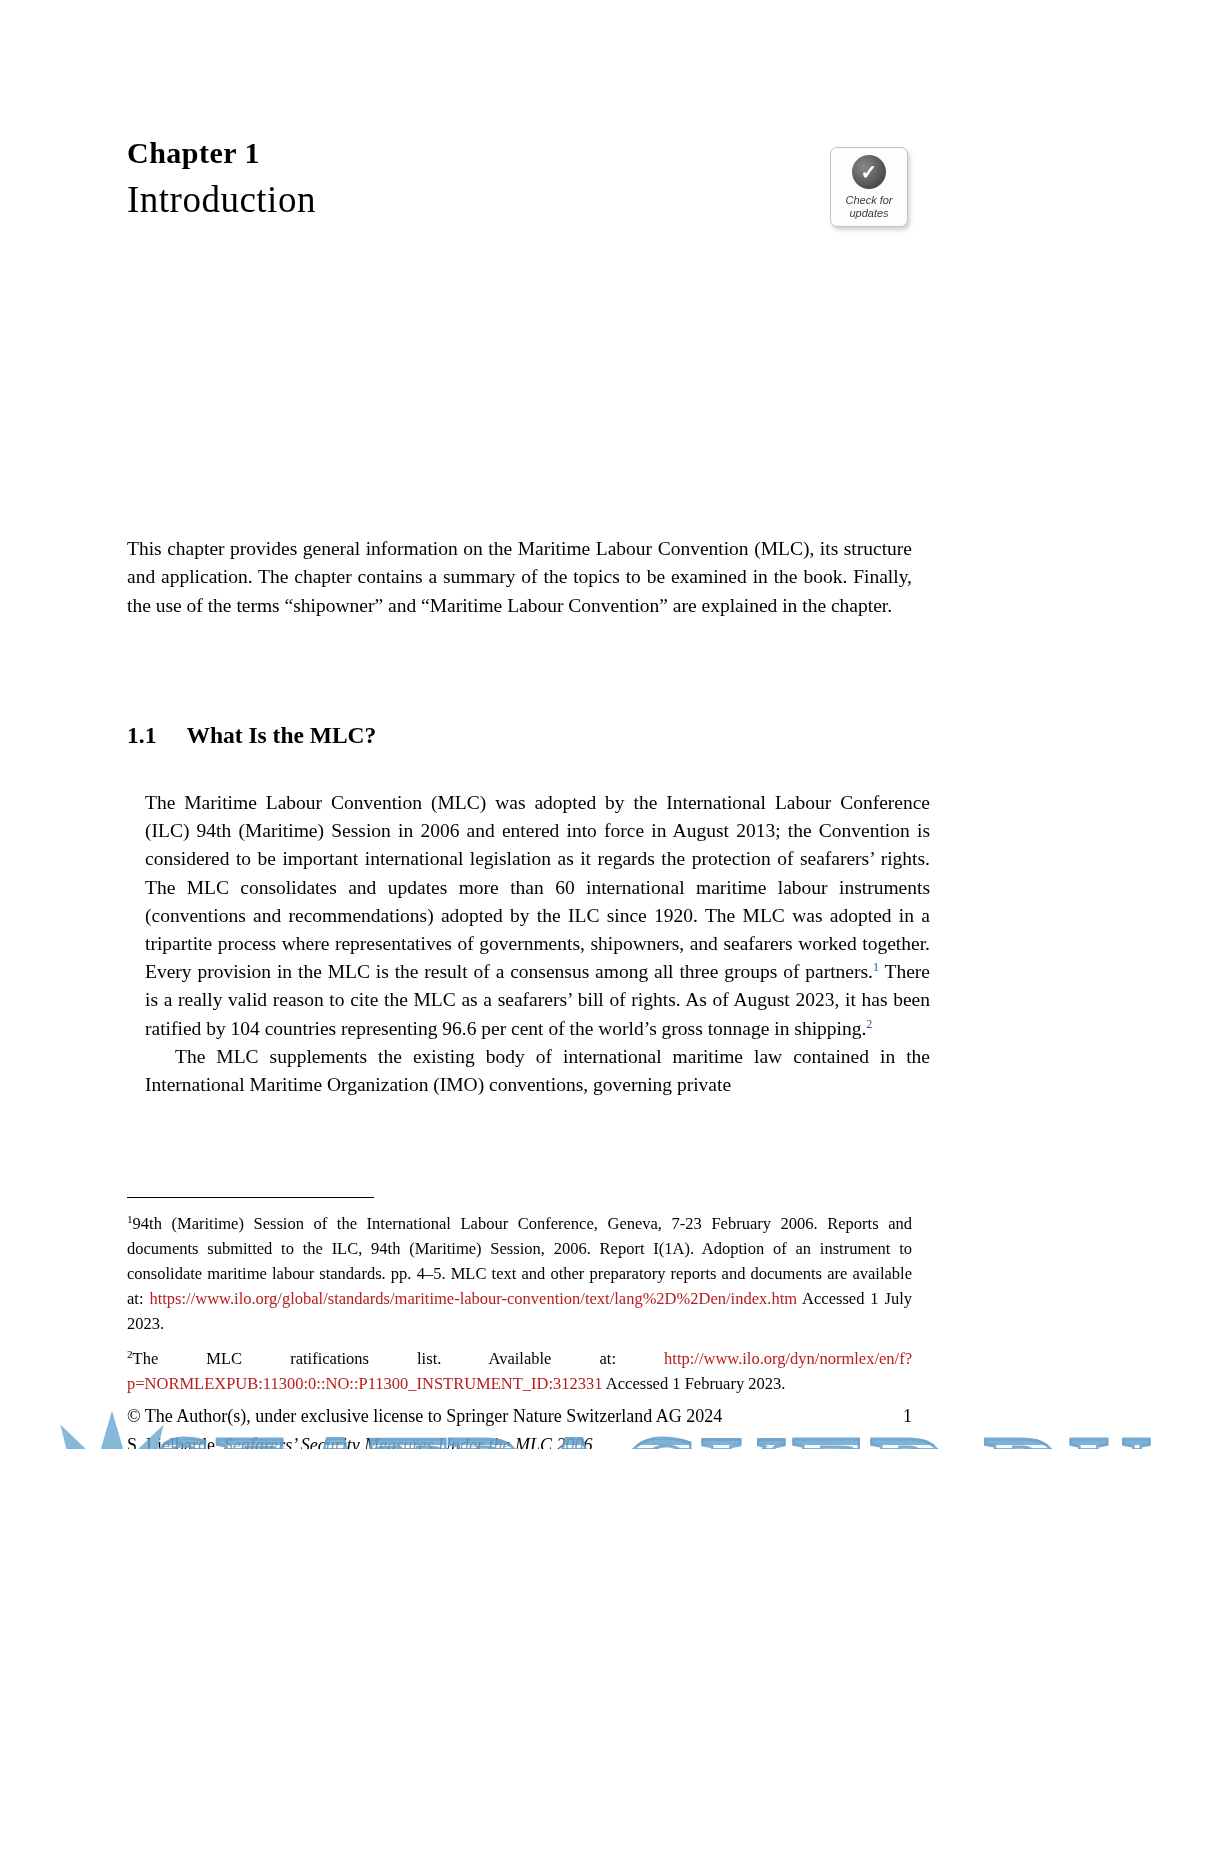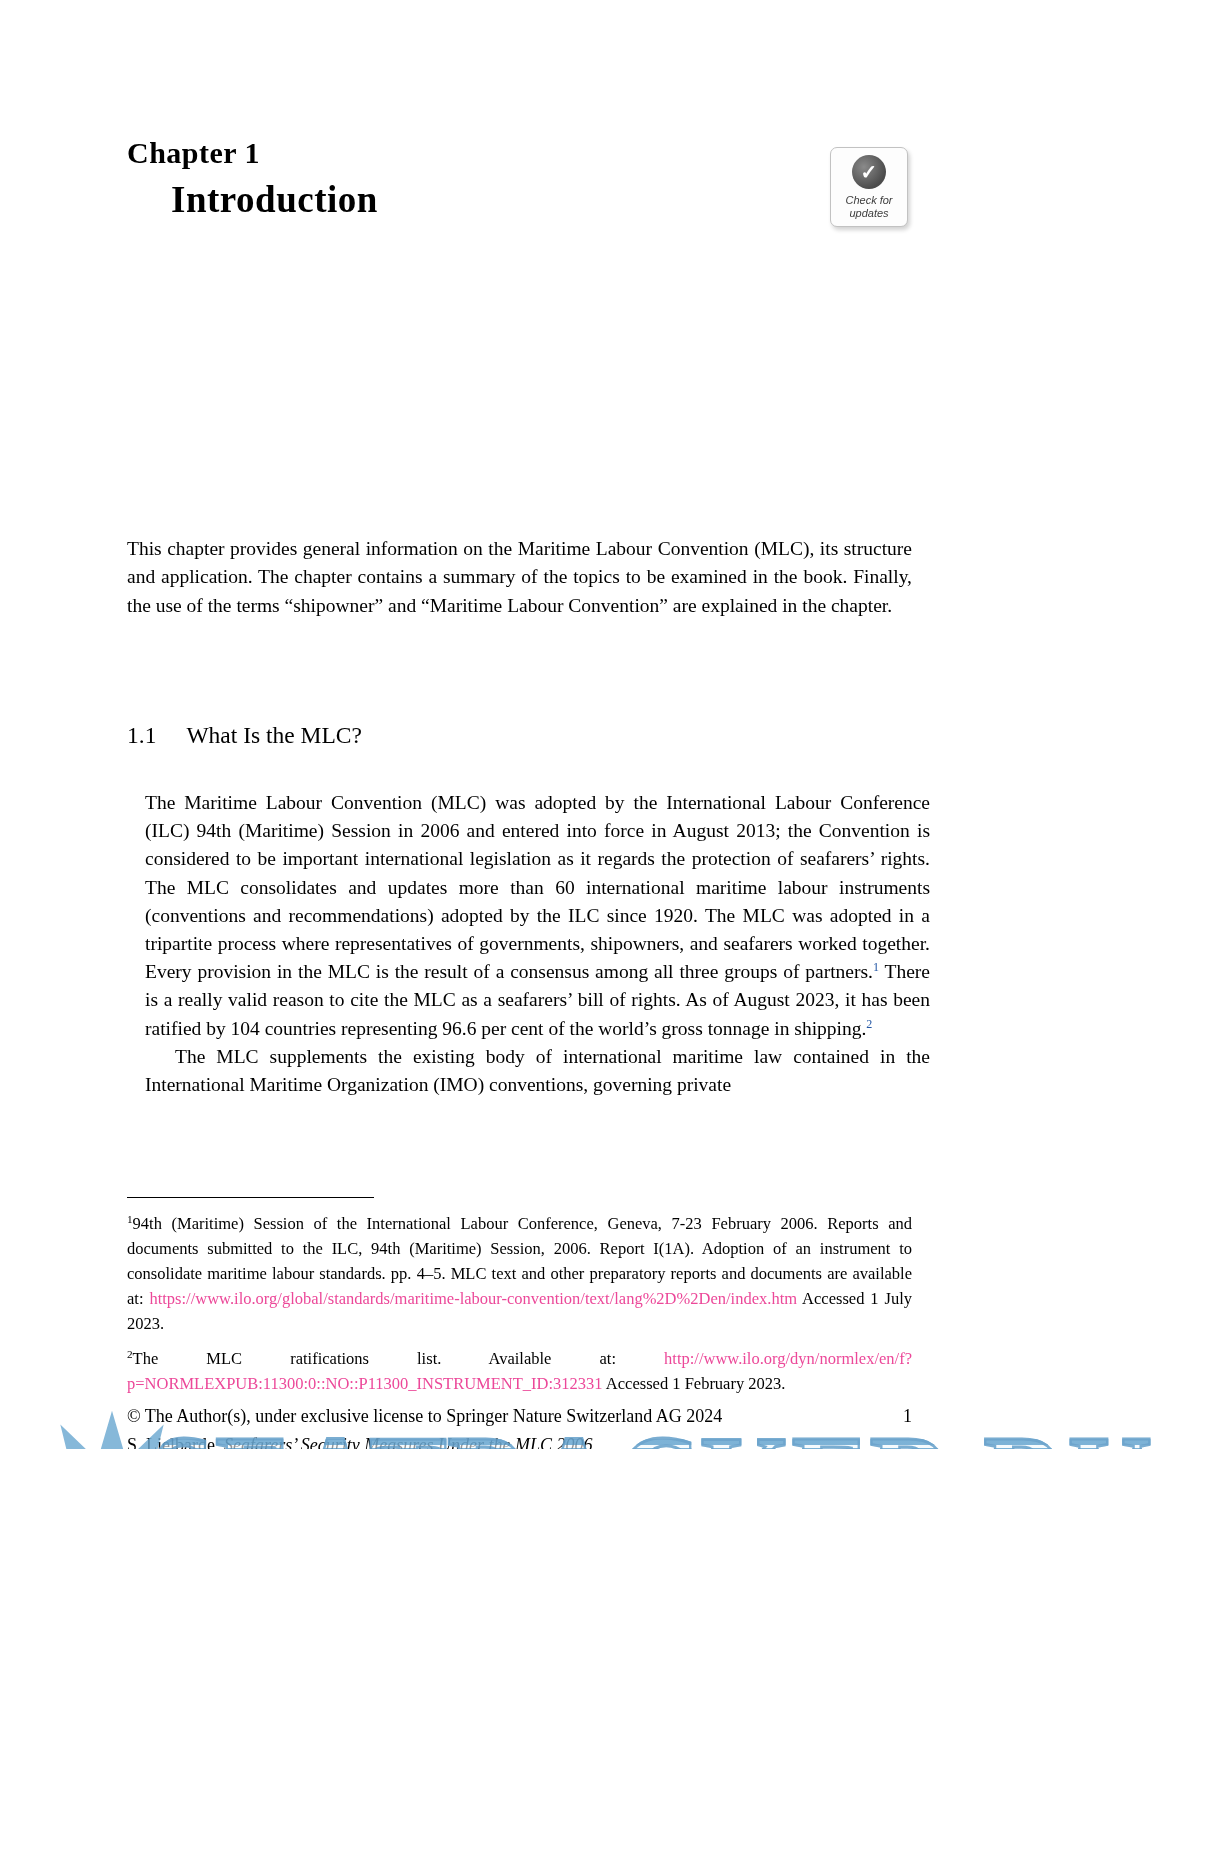--- a/index.html
+++ b/index.html
@@ -11,21 +11,21 @@
     margin: 0 auto;
     background: #ffffff;
     overflow: hidden;
     font-family: "Liberation Serif", serif;
     color: #000000;
   }
 
   
   .chapter-head { position: absolute; left: 127px; top: 136px; }
   .chapter-label { font-size: 30px; font-weight: bold; letter-spacing: 0.5px; }
-  .chapter-title { font-size: 37px; font-weight: bold; margin-top: 8px; letter-spacing: 0.5px; margin-left: 44px; }
+  .chapter-title { font-size: 37px; font-weight: normal; margin-top: 8px; letter-spacing: 0.5px; }
 
   
   .update-badge {
     position: absolute; left: 830px; top: 147px; width: 78px;
     background: #fdfdfd; border: 1px solid #c2c2c2; border-radius: 7px;
     box-shadow: 2px 3px 4px rgba(0,0,0,0.18);
     text-align: center; padding: 7px 3px 6px;
     font-family: "Liberation Sans", sans-serif;
     cursor: pointer;
   }
@@ -37,21 +37,21 @@
   }
   .badge-text { font-size: 11px; color: #3c3c3c; line-height: 13px; font-style: italic; }
 
   
   .abstract {
     position: absolute; left: 127px; top: 535px; width: 785px;
     font-size: 19.5px; line-height: 28.4px; text-align: justify;
   }
 
   
-  .section-heading { position: absolute; left: 127px; top: 722px; font-size: 23.5px; font-weight: normal; }
+  .section-heading { position: absolute; left: 127px; top: 722px; font-size: 23.5px; font-weight: bold; }
   .section-number { margin-right: 30px; }
 
   
   .body-text {
     position: absolute; left: 145px; top: 789px; width: 785px;
     font-size: 19.5px; line-height: 28.2px; text-align: justify;
   }
   .body-text p { margin: 0; }
   .para-indent { text-indent: 30px; }
   sup.ref {
@@ -60,21 +60,21 @@
   }
 
   
   .footnotes {
     position: absolute; left: 127px; top: 1197px; width: 785px;
     font-size: 16.5px; line-height: 25px; text-align: justify;
   }
   .fn-rule { width: 247px; border: none; border-top: 1.4px solid #000; margin-bottom: 13px; }
   .footnote { margin-bottom: 10px; }
   sup.fn-marker { font-size: 0.68em; vertical-align: super; line-height: 0; }
-  a.doc-link { color: #ec4899; text-decoration: none; overflow-wrap: anywhere; cursor: pointer; }
+  a.doc-link { color: #b91c1c; text-decoration: none; overflow-wrap: anywhere; cursor: pointer; }
 
   
   .footer {
     position: absolute; left: 127px; top: 1402px; width: 785px;
     font-size: 18px; line-height: 28.5px; z-index: 1;
   }
   .footer-line1 { display: flex; justify-content: space-between; }
   .book-title { font-style: italic; }
 
   

